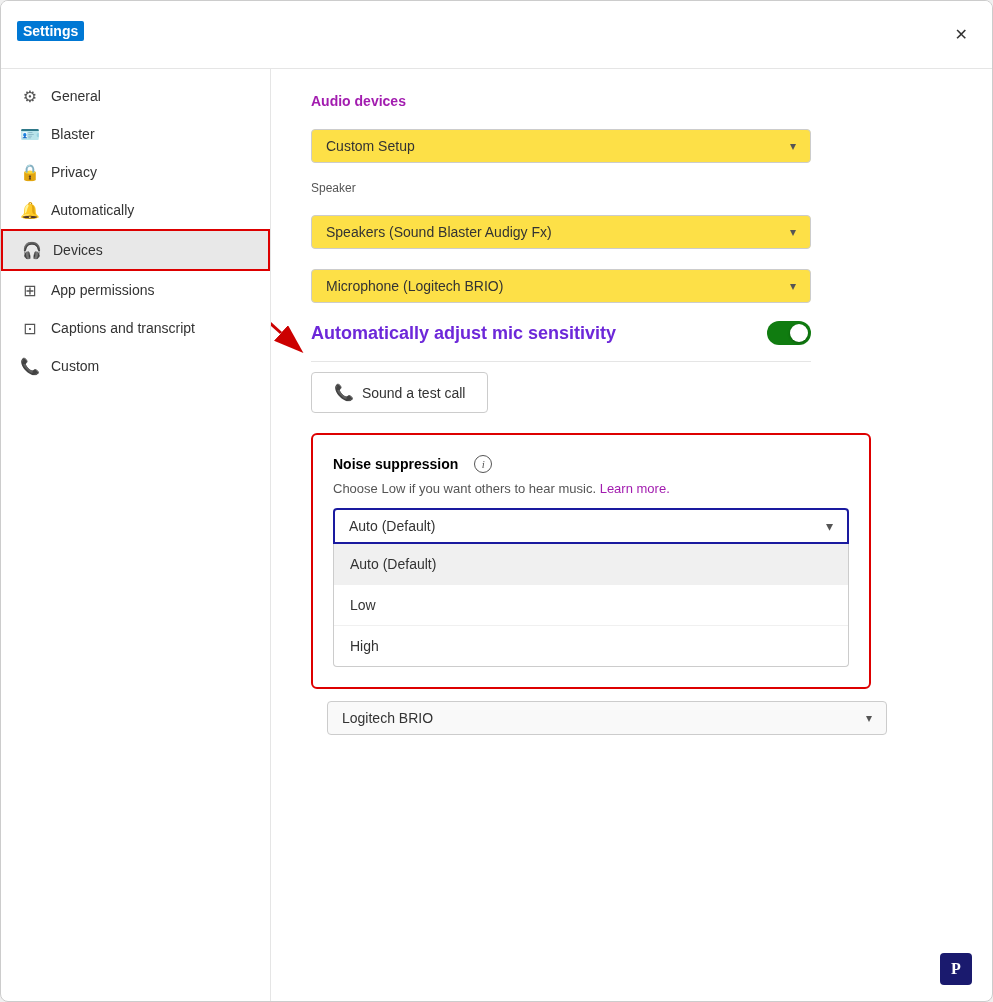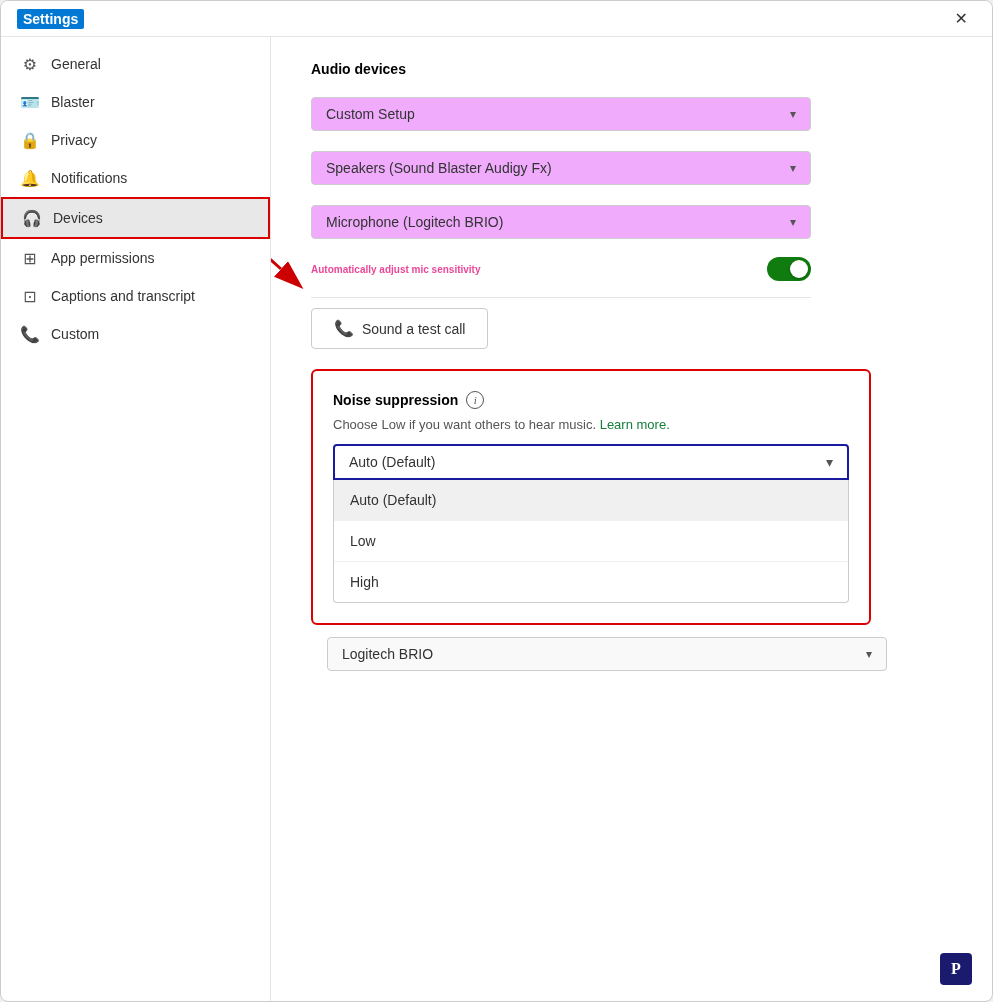--- a/index.html
+++ b/index.html
@@ -17,22 +17,22 @@
       background: #fff;
       border: 1px solid #ccc;
       border-radius: 8px;
       display: flex;
       flex-direction: column;
       overflow: hidden;
       position: relative;
     }
     .title-bar {
       display: flex;
-      align-items: center;
-      padding: 4px 16px;
+      align-items: flex-start;
+      padding: 20px 16px;
       border-bottom: 1px solid #e5e5e5;
       background: #fff;
       flex-shrink: 0;
     }
     .title-bar-title {
       font-size: 14px;
       font-weight: 600;
       background: #0078d4;
       color: #fff;
       padding: 2px 6px;
@@ -88,59 +88,59 @@
     
     .main {
       flex: 1;
       padding: 24px 40px;
       overflow-y: auto;
       position: relative;
     }
     .section-title {
       font-size: 14px;
       font-weight: 700;
-      color: #000000;
+      color: #a21caf;
       margin-bottom: 10px;
     }
     .dropdown-container {
       margin-bottom: 18px;
     }
     .dropdown-label {
       font-size: 12px;
       color: #555;
       margin-bottom: 6px;
       display: block;
     }
     .dropdown {
       display: flex;
       align-items: center;
       justify-content: space-between;
       border: 1px solid #ccc;
       border-radius: 4px;
       padding: 8px 14px;
-      background: #f0abfc;
+      background: #fde047;
       cursor: pointer;
       font-size: 14px;
       color: #333;
       width: 100%;
       max-width: 500px;
       margin-top: 20px;
     }
     .dropdown-chevron { font-size: 12px; color: #555; }
     .toggle-row {
       display: flex;
       align-items: center;
       justify-content: space-between;
       margin: 16px 0;
       max-width: 500px;
     }
     .toggle-label {
-      font-size: 10px;
+      font-size: 18px;
       font-weight: 700;
-      color: #ec4899;
+      color: #6d28d9;
     }
     .toggle {
       width: 44px;
       height: 24px;
       background: #107c10;
       border-radius: 12px;
       position: relative;
       cursor: pointer;
       flex-shrink: 0;
     }
@@ -178,21 +178,21 @@
     .noise-box {
       border: 2px solid #d00;
       border-radius: 6px;
       padding: 20px;
       max-width: 560px;
       margin-top: 10px;
     }
     .noise-title-row {
       display: flex;
       align-items: center;
-      gap: 8px;
+      gap: 16px;
       margin-bottom: 8px;
     }
     .noise-title {
       font-size: 14px;
       font-weight: 700;
       color: #000;
     }
     .info-icon {
       width: 18px;
       height: 18px;
@@ -206,21 +206,21 @@
       cursor: pointer;
       font-style: italic;
       font-family: serif;
     }
     .noise-desc {
       font-size: 13px;
       color: #555;
       margin-bottom: 12px;
     }
     .noise-desc a {
-      color: #15803d;
+      color: #a21caf;
       text-decoration: none;
     }
     
     .active-dropdown {
       border: 2px solid #1a1a9f;
       border-radius: 4px 4px 0 0;
       padding: 8px 14px;
       background: #fff;
       cursor: pointer;
       font-size: 14px;
@@ -271,21 +271,21 @@
       <div class="sidebar-item">
         <span class="sidebar-icon">🪪</span>
         <span>Blaster</span>
       </div>
       <div class="sidebar-item">
         <span class="sidebar-icon">🔒</span>
         <span>Privacy</span>
       </div>
       <div class="sidebar-item">
         <span class="sidebar-icon">🔔</span>
-        <span>Notifications</span>
+        <span>Automatically</span>
       </div>
       <div class="sidebar-item active">
         <span class="sidebar-icon">🎧</span>
         <span>Devices</span>
       </div>
       <div class="sidebar-item">
         <span class="sidebar-icon">⊞</span>
         <span>App permissions</span>
       </div>
       <div class="sidebar-item">
@@ -302,20 +302,21 @@
 
       <div class="section-title">Audio devices</div>
       <div class="dropdown-container">
         <div class="dropdown">
           <span>Custom Setup</span>
           <span class="dropdown-chevron">▾</span>
         </div>
       </div>
 
       <div class="dropdown-container">
+        <span class="dropdown-label">Speaker</span>
         <div class="dropdown">
           <span>Speakers (Sound Blaster Audigy Fx)</span>
           <span class="dropdown-chevron">▾</span>
         </div>
       </div>
 
       <div class="dropdown-container">
         <div class="dropdown">
           <span>Microphone (Logitech BRIO)</span>
           <span class="dropdown-chevron">▾</span>

